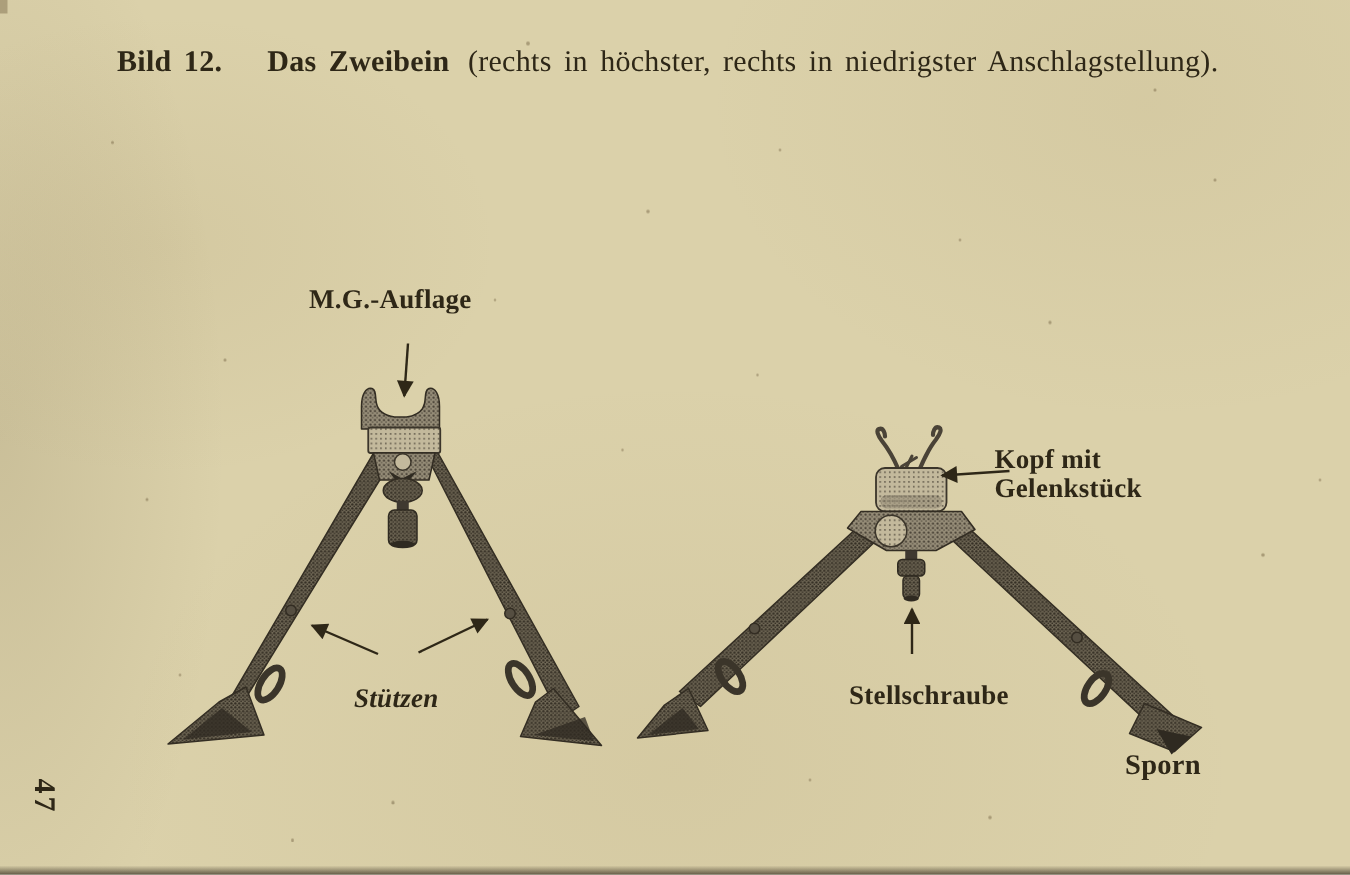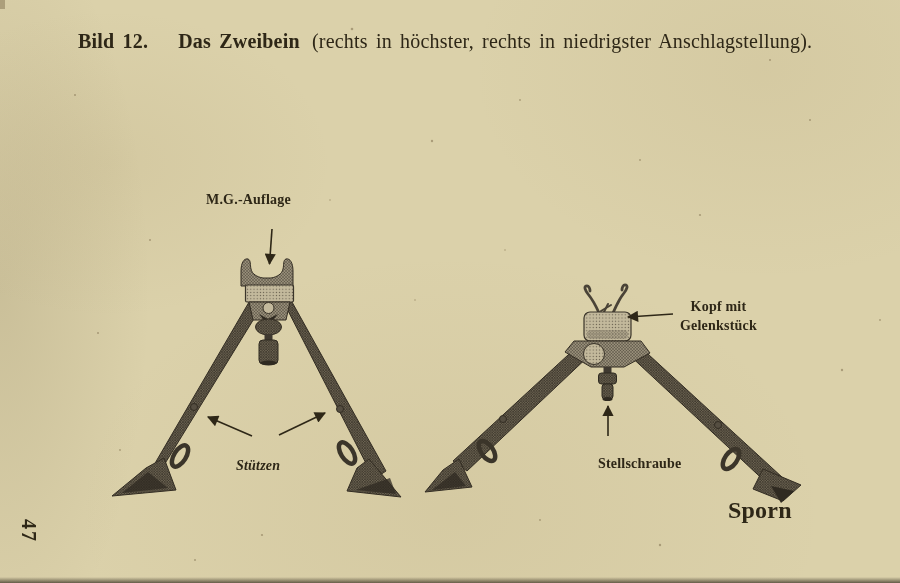--- a/index.html
+++ b/index.html
@@ -18,28 +18,28 @@
     color:var(--ink,#2e2717);
   }
   .caption{
     position:absolute;left:78px;top:29px;width:815px;
     font-size:20px;line-height:24px;white-space:nowrap;
     word-spacing:3px;letter-spacing:.2px;
   }
   .caption .fig-no{margin-right:30px;font-weight:600;}
   .caption .fig-title{font-weight:bold;margin-right:4px;}
   .lbl{
-    position:absolute;font-weight:bold;font-size:14px;
+    position:absolute;font-weight:bold;font-size:18px;
     letter-spacing:.2px;line-height:19px;white-space:nowrap;
   }
   .lbl-mg{left:206px;top:190px;}
-  .lbl-kopf{left:680px;top:297px;text-align:center;}
+  .lbl-kopf{left:663px;top:297px;}
   .lbl-stuetzen{left:236px;top:456px;font-style:italic;}
-  .lbl-stell{left:566px;top:454px;margin-left:32px;}
-  .lbl-sporn{left:728px;top:501px;font-size:24px;}
+  .lbl-stell{left:566px;top:454px;}
+  .lbl-sporn{left:750px;top:501px;font-size:19px;}
   .page-number{
     position:absolute;left:8px;top:510px;width:42px;height:42px;
     display:flex;align-items:center;justify-content:center;
     transform:rotate(90deg);
     font-size:20px;font-weight:bold;letter-spacing:2px;
   }
   .figure-svg{position:absolute;left:0;top:0;}
 </style>
 </head>
 <body>

